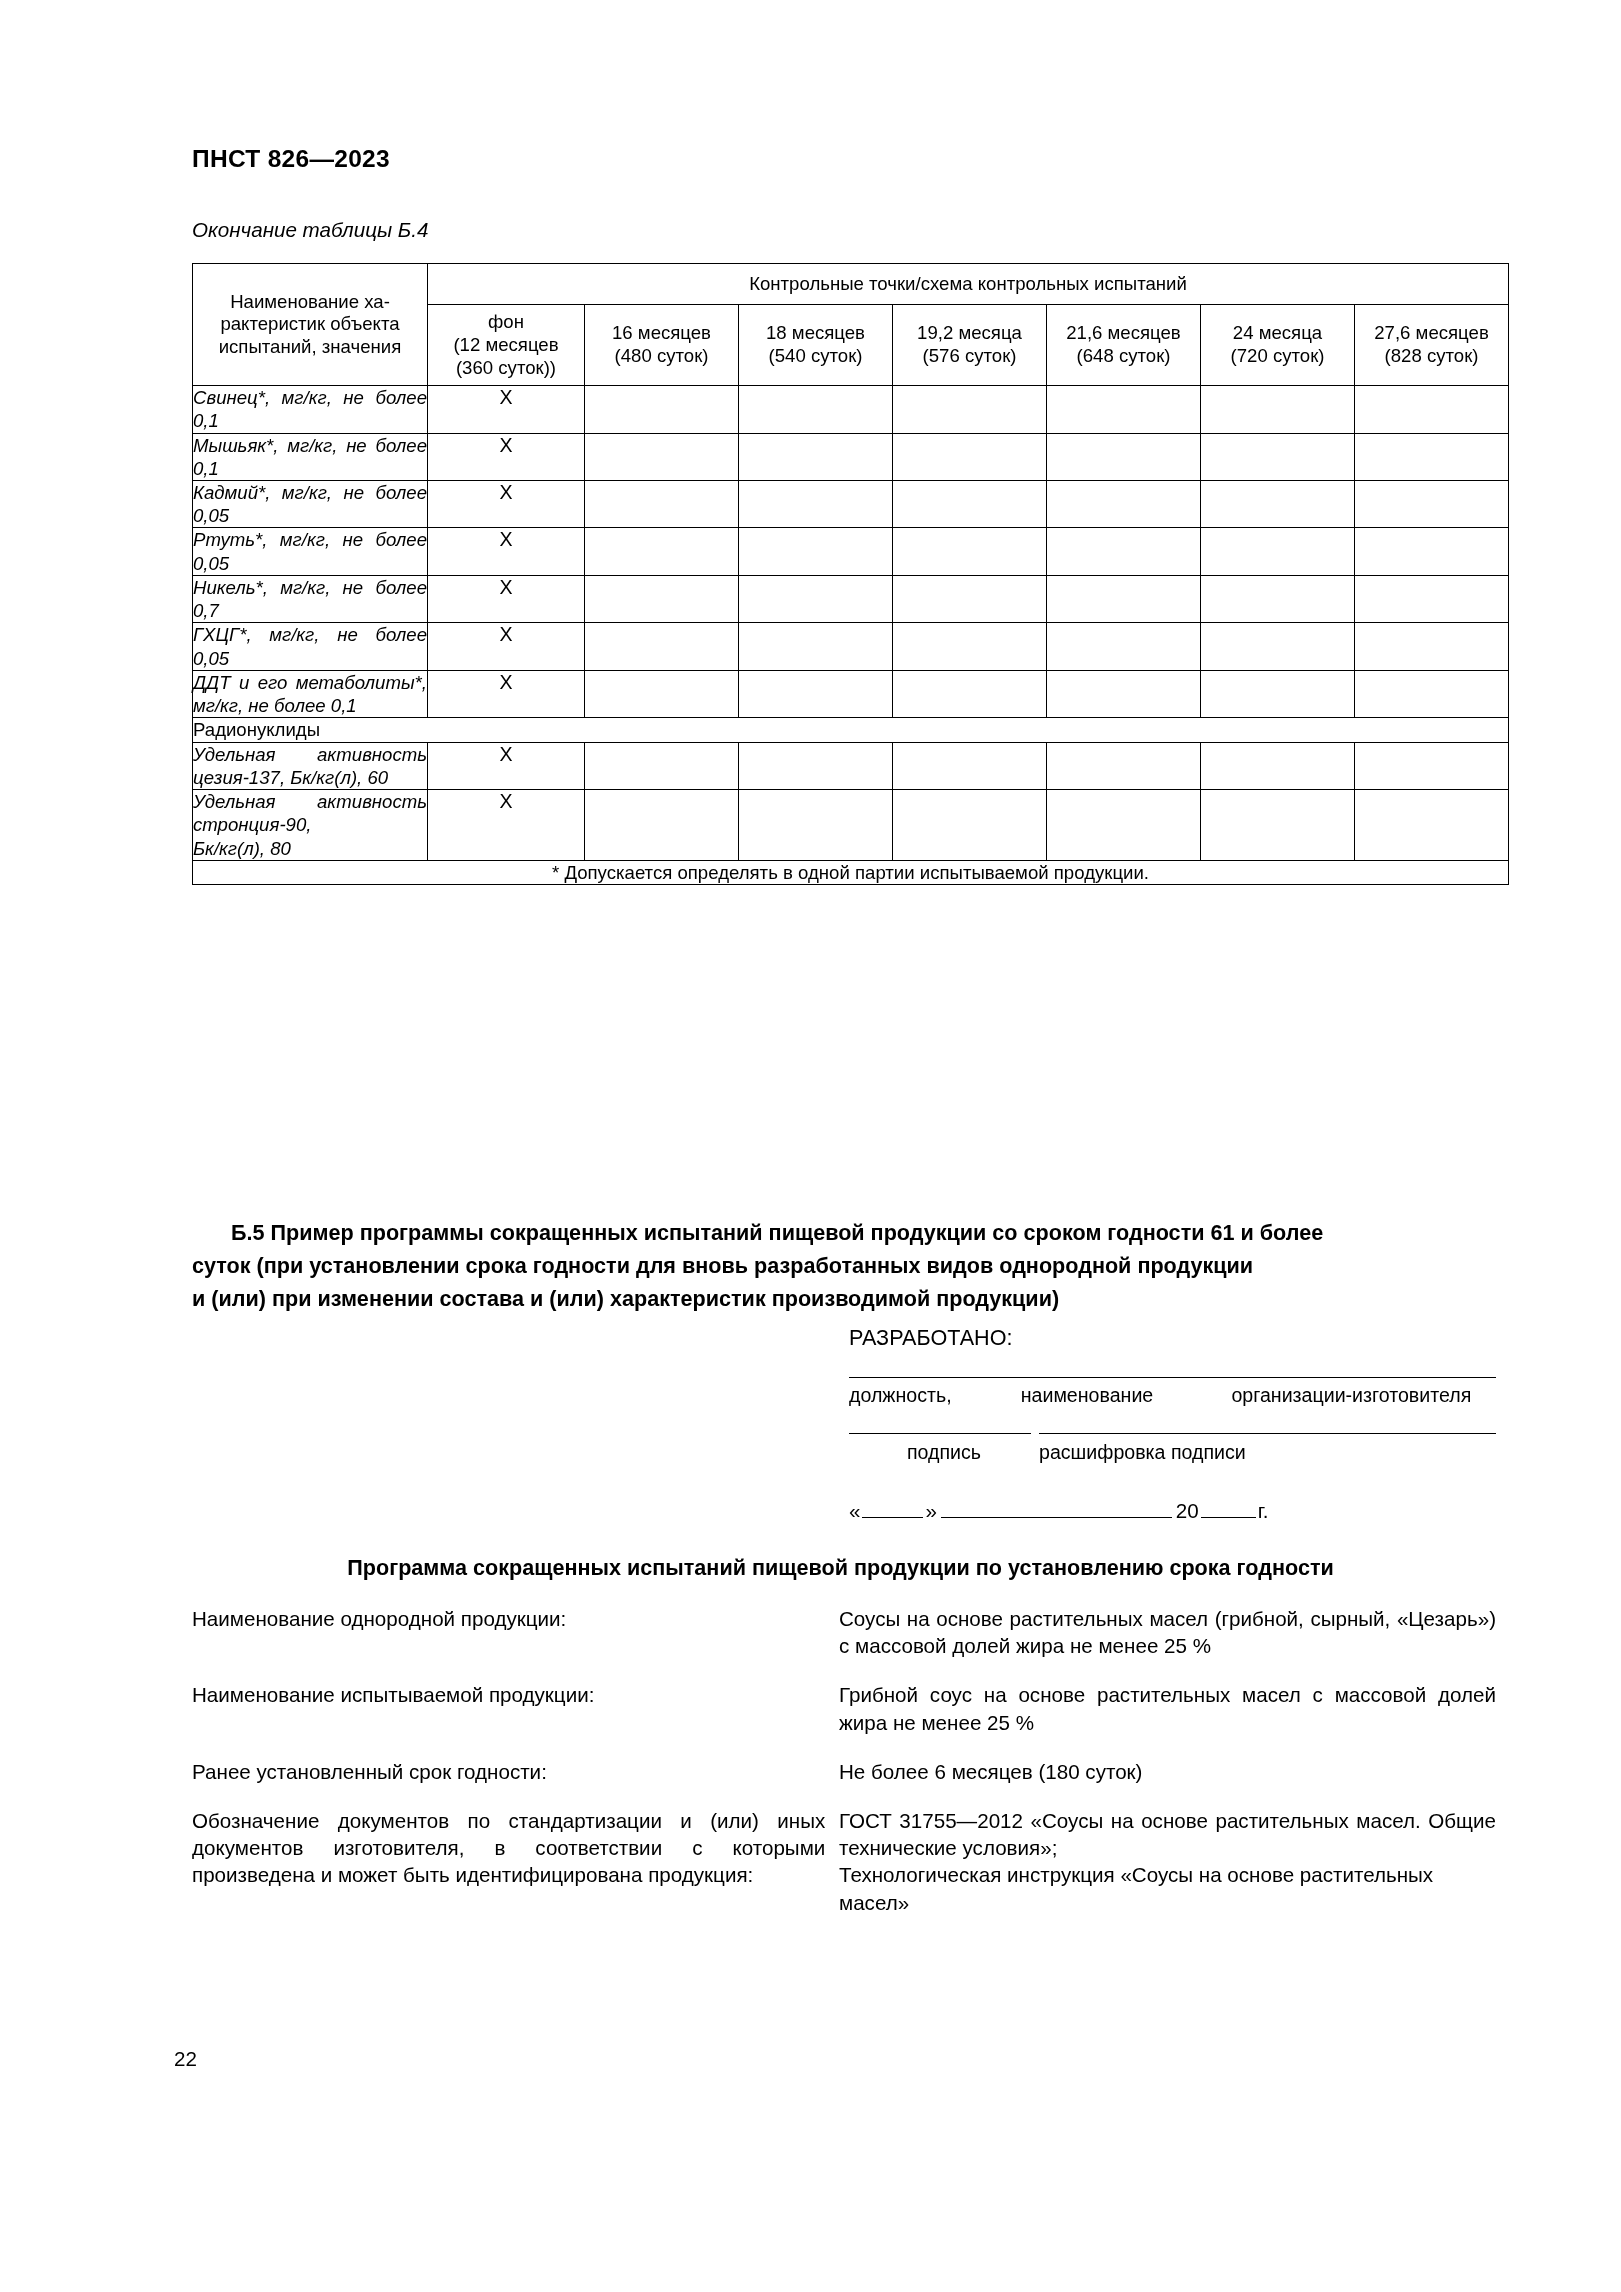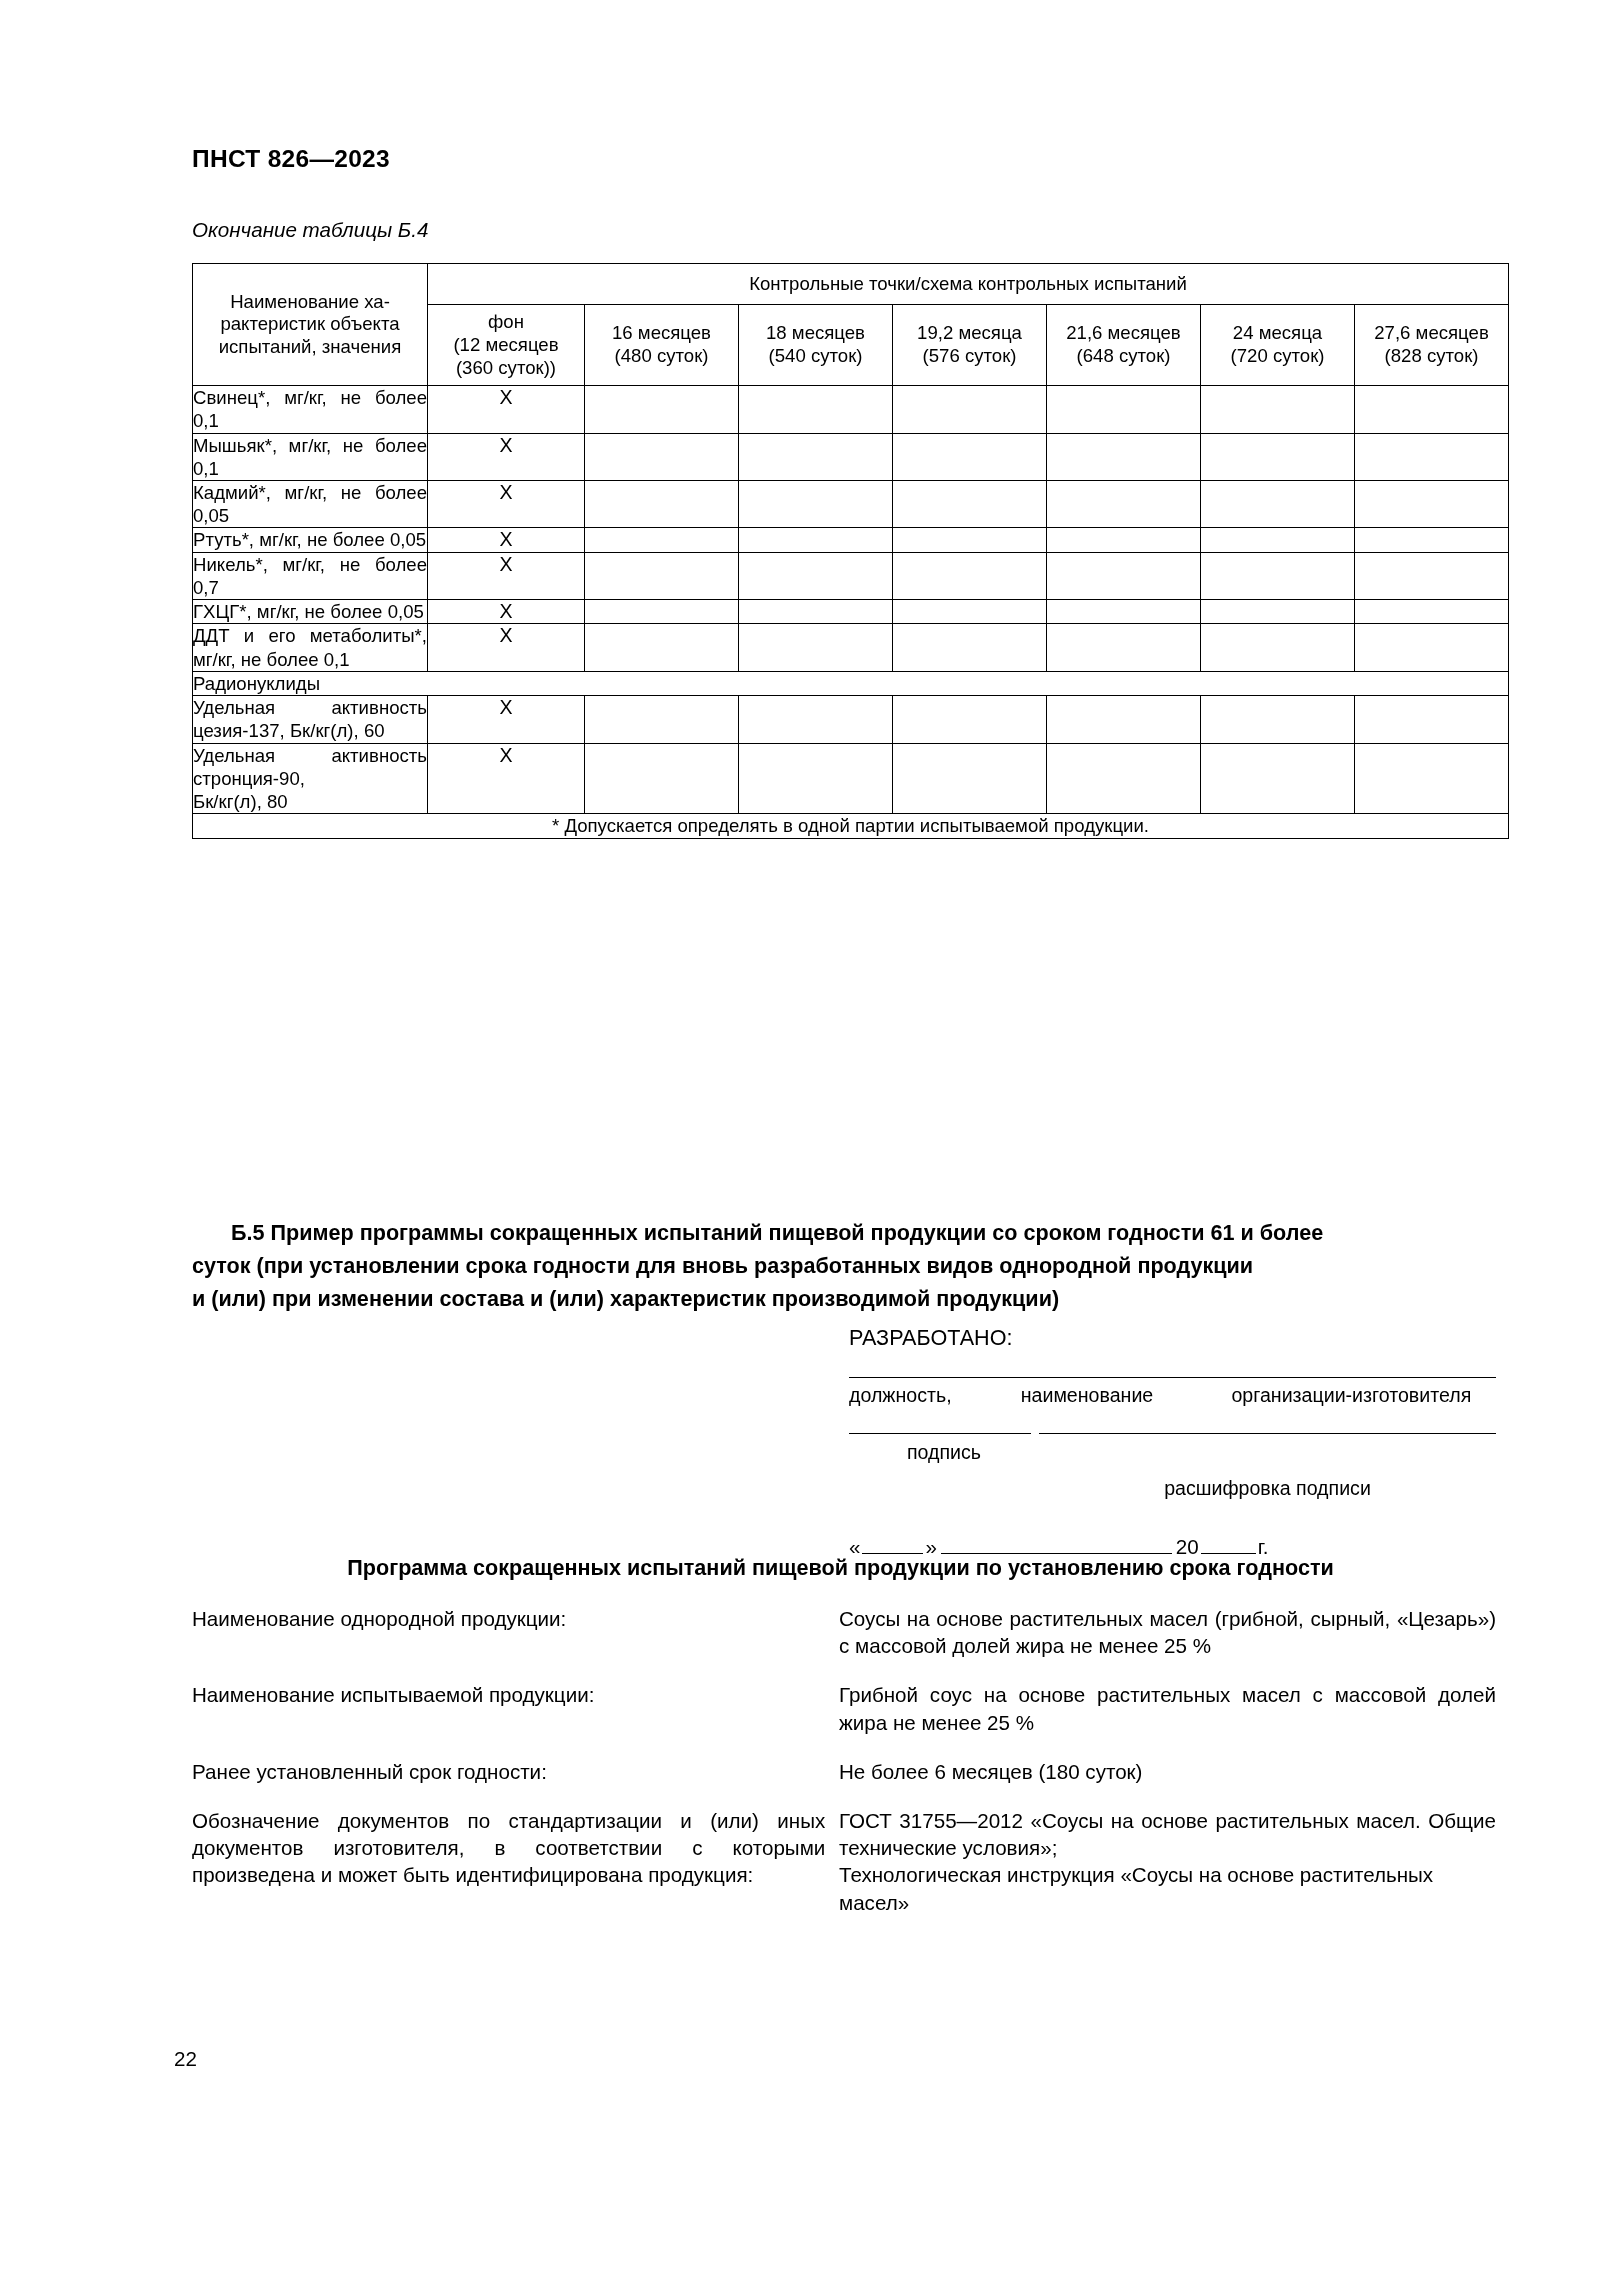--- a/index.html
+++ b/index.html
@@ -73,20 +73,21 @@
   }
   table.b4 th.grp {
     padding: 8.8px 3.9px 8.8px 3.9px;
   }
   td.namecell {
     padding: 6.9px 9.8px 8.8px 11.8px;
     line-height: 1.25;
     text-align: justify;
     text-align-last: left;
     hyphens: manual;
+    font-style: italic;
   }
   td.markcell {
     text-align: center;
     padding-top: 6.9px;
     font-size: 19.6px;
   }
   td.emptycell { }
   td.sectioncell {
     padding: 7.8px 9.8px 8.8px 11.8px;
     line-height: 1.25;
@@ -146,21 +147,21 @@
     margin-top: 25.5px;
   }
   .sig .rules2 .r1 { width: 182px; border-bottom: 1.4px solid #000; height: 0; }
   .sig .rules2 .r2 { width: 457px; border-bottom: 1.4px solid #000; height: 0; }
   .sig .capt-row2 {
     display: flex;
     margin-top: 6.9px;
     font-size: 19.6px;
   }
   .sig .capt-row2 .c1 { width: 190px; text-align: center; }
-  .sig .capt-row2 .c2 { width: 457px; text-align: center; margin-top: 36px; }
+  .sig .capt-row2 .c2 { width: 457px; text-align: left; }
   .sig .dateline {
     margin-top: 35px;
     font-size: 20.6px;
     white-space: nowrap;
   }
   .sig .dateline .blank-s {
     display: inline-block;
     width: 61px;
     border-bottom: 1.4px solid #000;
     height: 15.7px;

